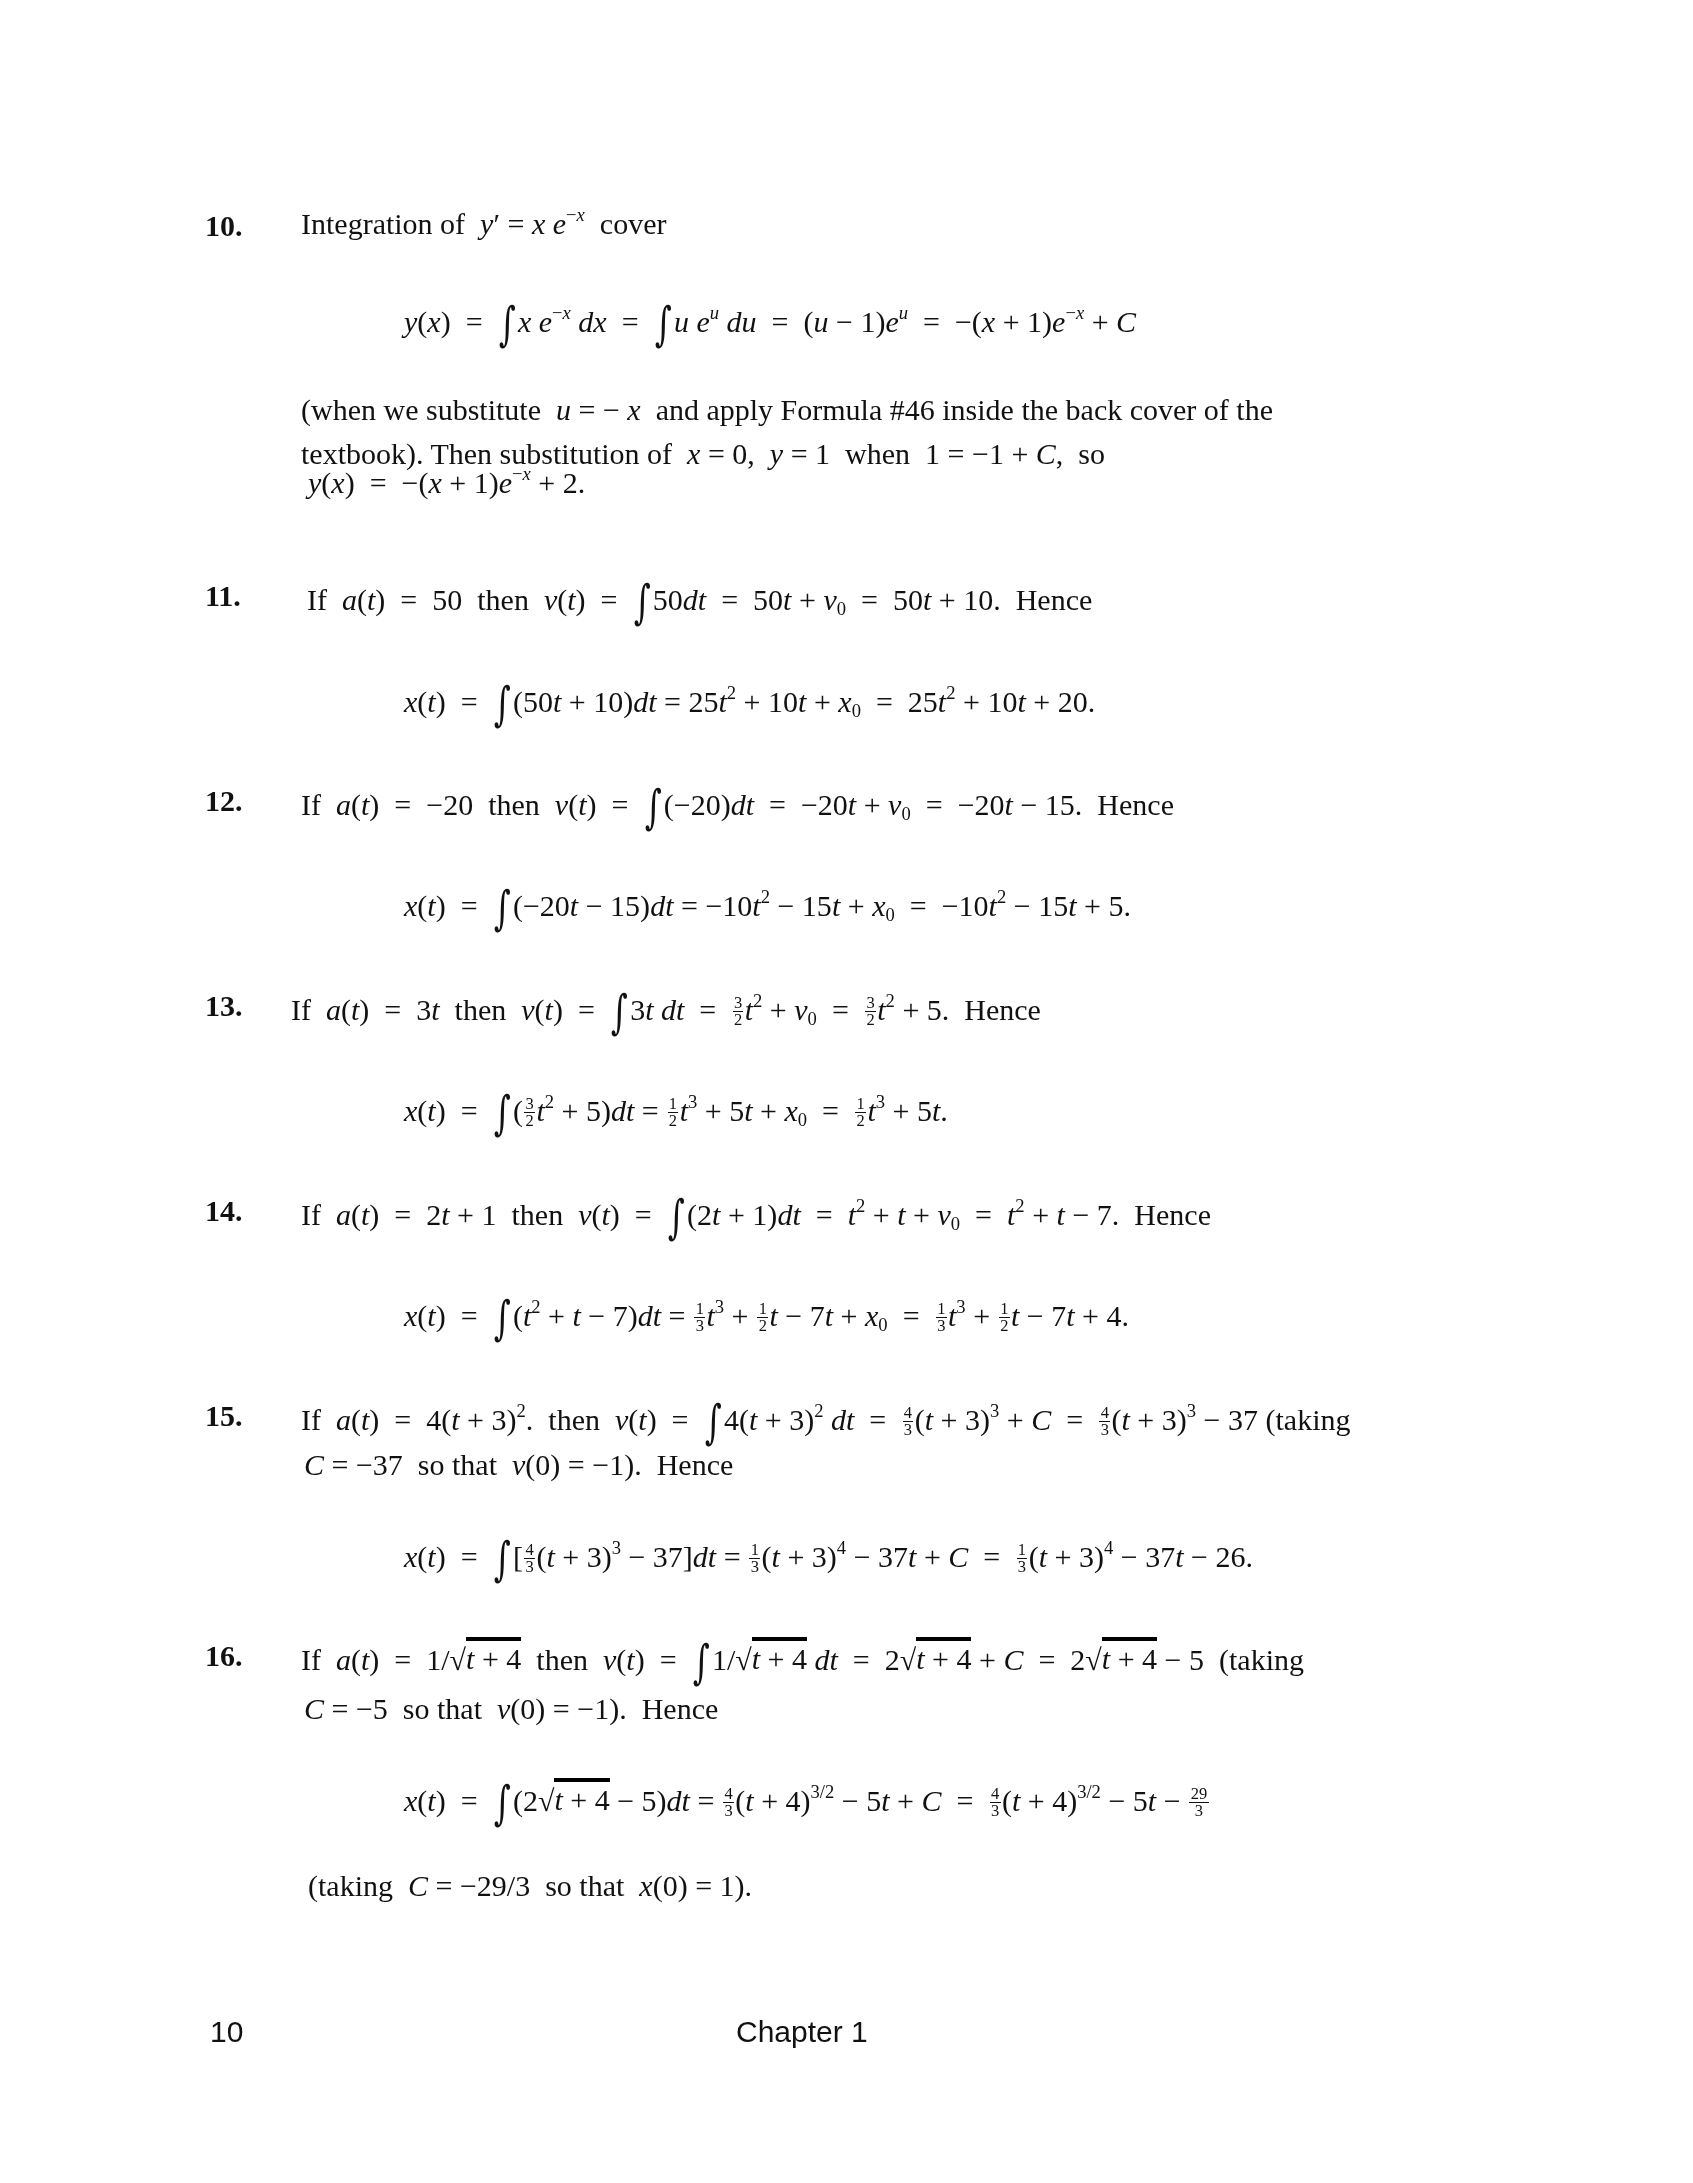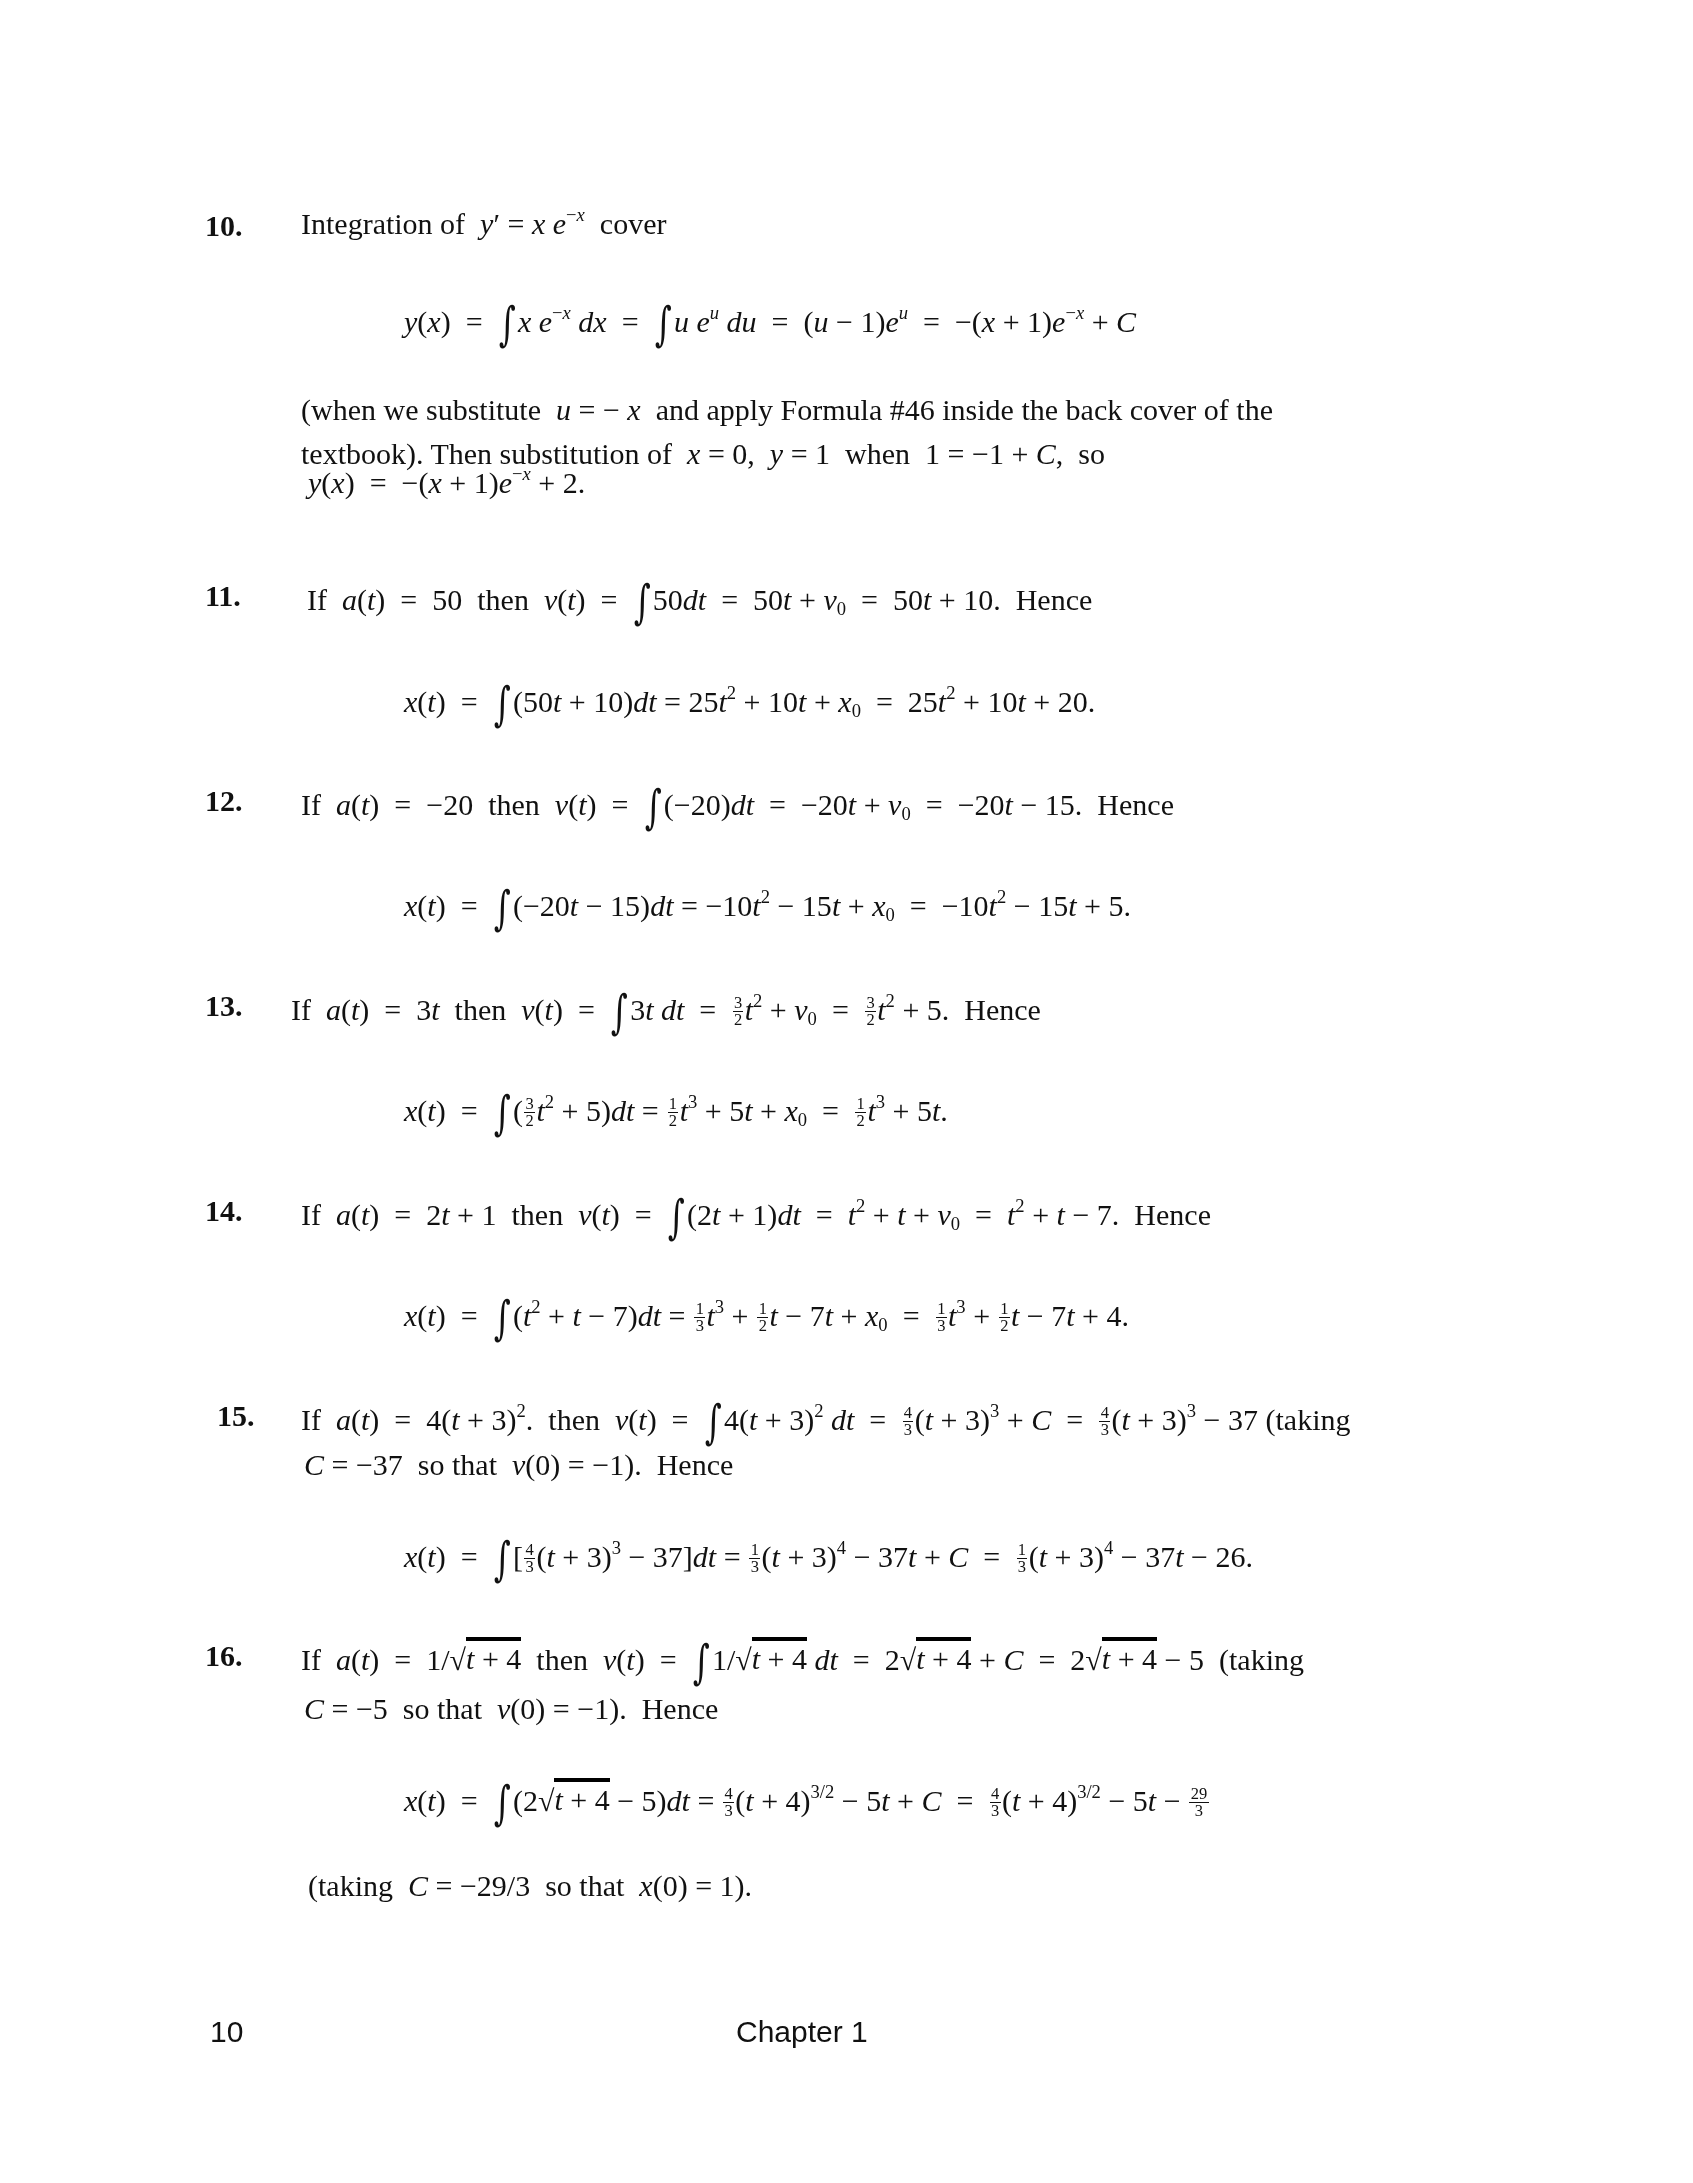--- a/index.html
+++ b/index.html
@@ -62,21 +62,21 @@
 </div>
 
 <div class="num" style="left:205px;top:1194px;">14.</div>
 <div class="row" style="left:301px;top:1194px;">
   <span>If</span>&nbsp; <i>a</i>(<i>t</i>) &nbsp;= &nbsp;2<i>t</i> + 1&nbsp; <span>then</span>&nbsp; <i>v</i>(<i>t</i>) &nbsp;= &nbsp;<span class="int">∫</span>(2<i>t</i> + 1)<i>dt</i> &nbsp;= &nbsp;<i>t</i><sup>2</sup> + <i>t</i> + <i>v</i><sub>0</sub> &nbsp;= &nbsp;<i>t</i><sup>2</sup> + <i>t</i> − 7.&nbsp; <span>Hence</span>
 </div>
 <div class="row" style="left:404px;top:1295px;">
   <i>x</i>(<i>t</i>) &nbsp;= &nbsp;<span class="int">∫</span>(<i>t</i><sup>2</sup> + <i>t</i> − 7)<i>dt</i> = <span class="frac"><span class="n">1</span><span class="d">3</span></span><i>t</i><sup>3</sup> + <span class="frac"><span class="n">1</span><span class="d">2</span></span><i>t</i> − 7<i>t</i> + <i>x</i><sub>0</sub> &nbsp;= &nbsp;<span class="frac"><span class="n">1</span><span class="d">3</span></span><i>t</i><sup>3</sup> + <span class="frac"><span class="n">1</span><span class="d">2</span></span><i>t</i> − 7<i>t</i> + 4.
 </div>
 
-<div class="num" style="left:217px;top:1399px;">15.</div>
+<div class="num" style="left:205px;top:1399px;">15.</div>
 <div class="row" style="left:301px;top:1399px;">
   <span>If</span>&nbsp; <i>a</i>(<i>t</i>) &nbsp;= &nbsp;4(<i>t</i> + 3)<sup>2</sup>.&nbsp; <span>then</span>&nbsp; <i>v</i>(<i>t</i>) &nbsp;= &nbsp;<span class="int">∫</span>4(<i>t</i> + 3)<sup>2</sup> <i>dt</i> &nbsp;= &nbsp;<span class="frac"><span class="n">4</span><span class="d">3</span></span>(<i>t</i> + 3)<sup>3</sup> + <i>C</i> &nbsp;= &nbsp;<span class="frac"><span class="n">4</span><span class="d">3</span></span>(<i>t</i> + 3)<sup>3</sup> − 37&nbsp;<span>(taking</span>
 </div>
 <div class="row" style="left:304px;top:1450px;">
   <i>C</i> = −37&nbsp; <span>so that</span>&nbsp; <i>v</i>(0) = −1).&nbsp; <span>Hence</span>
 </div>
 <div class="row" style="left:404px;top:1536px;">
   <i>x</i>(<i>t</i>) &nbsp;= &nbsp;<span class="int">∫</span>[<span class="frac"><span class="n">4</span><span class="d">3</span></span>(<i>t</i> + 3)<sup>3</sup> − 37]<i>dt</i> = <span class="frac"><span class="n">1</span><span class="d">3</span></span>(<i>t</i> + 3)<sup>4</sup> − 37<i>t</i> + <i>C</i> &nbsp;= &nbsp;<span class="frac"><span class="n">1</span><span class="d">3</span></span>(<i>t</i> + 3)<sup>4</sup> − 37<i>t</i> − 26.
 </div>
 

